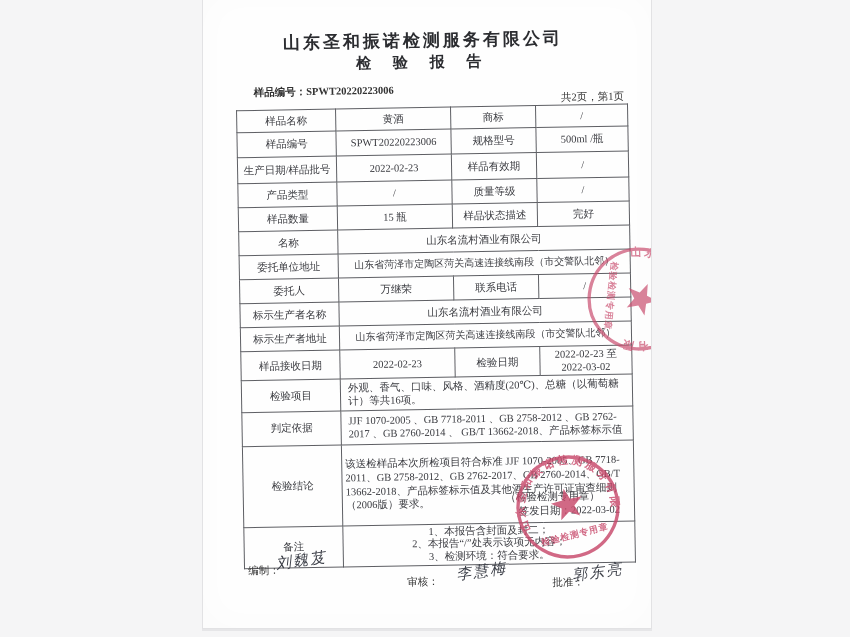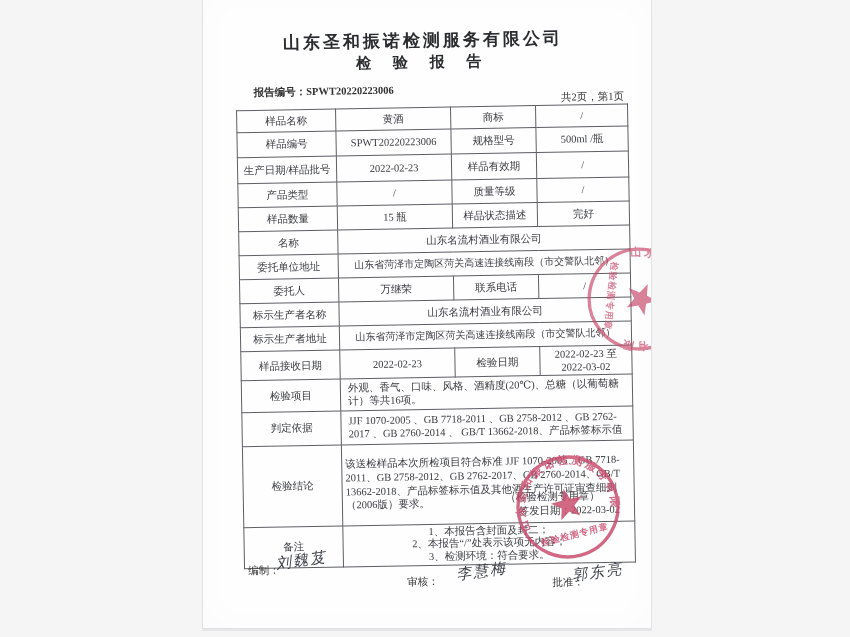--- a/index.html
+++ b/index.html
@@ -48,21 +48,21 @@
 </style>
 </head>
 <body>
 
 <div class="page">
   <div class="doc">
 
     <div class="company-title">山东圣和振诺检测服务有限公司</div>
     <div class="report-title">检 验 报 告</div>
     <div class="report-no">
-      <span>报告编号：</span><span>SPWT20220223006</span>
+      <span>样品编号：</span><span>SPWT20220223006</span>
     </div>
     <div class="pagination">共2页，第1页</div>
 
     <table class="report-table">
       <colgroup>
           <col style="width:99px">
           <col style="width:115px">
           <col style="width:85px">
           <col style="width:92px">
         </colgroup>

